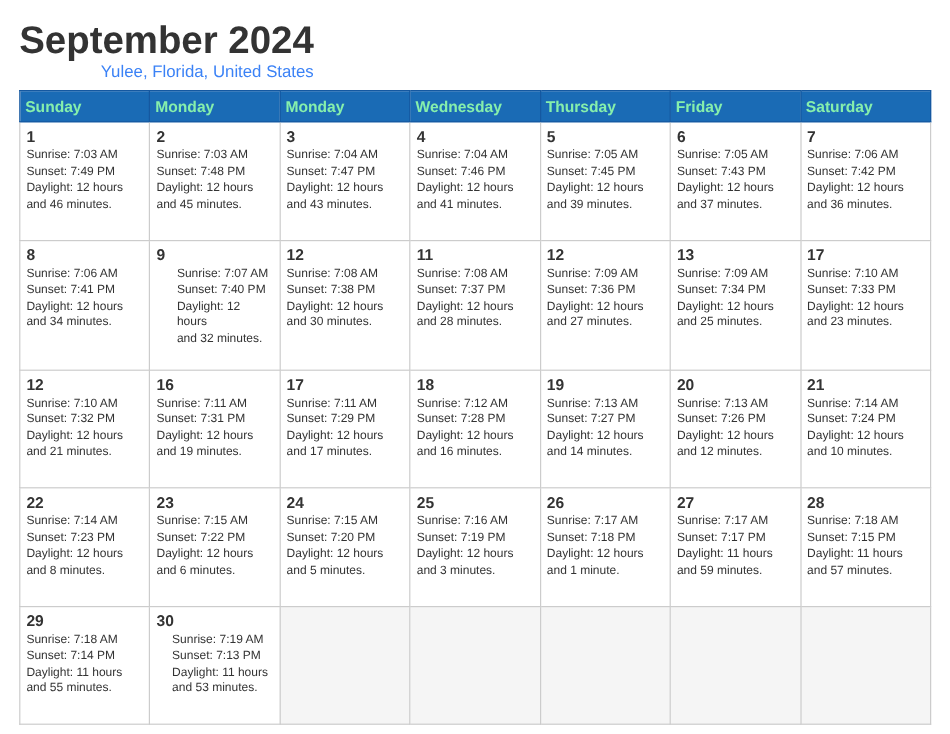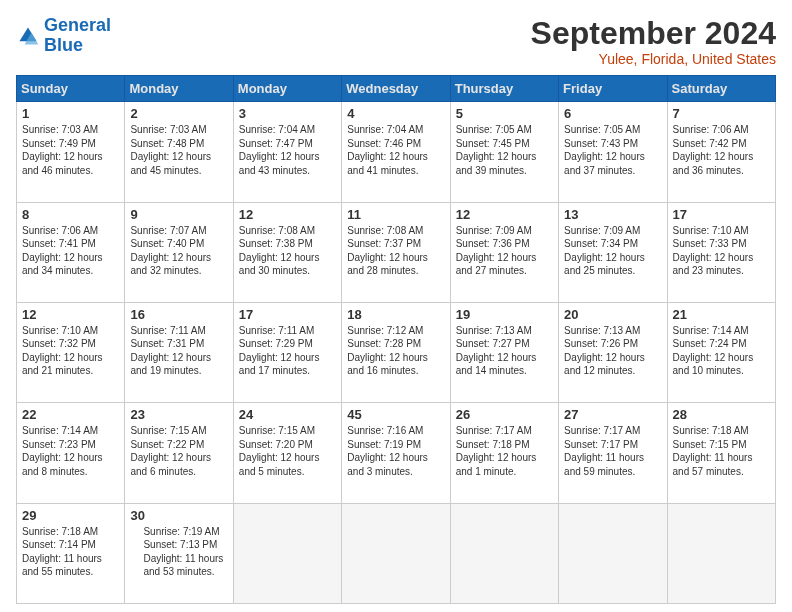--- a/index.html
+++ b/index.html
@@ -45,32 +45,32 @@
       text-align: right;
     }
     .month-title {
       font-size: 32px;
       font-weight: bold;
       color: #333;
       line-height: 1.1;
     }
     .subtitle {
       font-size: 14px;
-      color: #c2410c;
+      color: #3b82f6;
     }
     .calendar {
       flex: 1;
       border: 1px solid #ccc;
       border-collapse: collapse;
       width: 100%;
       table-layout: fixed;
     }
     .calendar th {
       background: #1a6bb5;
-      color: #e5e5e5;
+      color: #86efac;
       font-size: 13px;
       font-weight: bold;
       padding: 5px 4px;
       text-align: left;
       border: 1px solid #1558a0;
     }
     .calendar td {
       border: 1px solid #ccc;
       vertical-align: top;
       padding: 4px 5px;
@@ -92,30 +92,20 @@
       font-size: 10px;
       line-height: 1.35;
       color: #333;
     }
   </style>
 </head>
 <body>
 
 <div class="page">
   <div class="header">
-    <div class="logo">
-      <svg class="logo-icon" viewBox="0 0 28 28">
-        <polygon points="14,4 24,20 4,20" fill="#1a6bb5"></polygon>
-        <polygon points="18,10 26,24 10,24" fill="#5baade" opacity="0.7"></polygon>
-      </svg>
-      <div class="logo-text">
-        <div><span>General</span></div>
-        <div><span style="color:#1a6bb5">Blue</span></div>
-      </div>
-    </div>
     <div class="title-block">
       <div class="month-title">September 2024</div>
       <div class="subtitle">Yulee, Florida, United States</div>
     </div>
   </div>
 
   <table class="calendar">
     <thead>
       <tr id="header-row">
           <th>Sunday</th>
@@ -182,21 +172,21 @@
         <tr>
           <td>
             <span class="day-num">8</span>
             <div class="day-info" style="white-space: pre-line;">Sunrise: 7:06 AM
 Sunset: 7:41 PM
 Daylight: 12 hours
 and 34 minutes.</div>
           </td>
           <td>
             <span class="day-num">9</span>
-            <div class="day-info" style="white-space: pre-line;">Sunrise: 7:07 AM
+            <div class="day-info" style="white-space: pre-line; margin-left: 17px;">Sunrise: 7:07 AM
 Sunset: 7:40 PM
 Daylight: 12 hours
 and 32 minutes.</div>
           </td>
           <td>
             <span class="day-num">12</span>
             <div class="day-info" style="white-space: pre-line;">Sunrise: 7:08 AM
 Sunset: 7:38 PM
 Daylight: 12 hours
 and 30 minutes.</div>
@@ -297,21 +287,21 @@
 and 6 minutes.</div>
           </td>
           <td>
             <span class="day-num">24</span>
             <div class="day-info" style="white-space: pre-line;">Sunrise: 7:15 AM
 Sunset: 7:20 PM
 Daylight: 12 hours
 and 5 minutes.</div>
           </td>
           <td>
-            <span class="day-num">45</span>
+            <span class="day-num">25</span>
             <div class="day-info" style="white-space: pre-line;">Sunrise: 7:16 AM
 Sunset: 7:19 PM
 Daylight: 12 hours
 and 3 minutes.</div>
           </td>
           <td>
             <span class="day-num">26</span>
             <div class="day-info" style="white-space: pre-line;">Sunrise: 7:17 AM
 Sunset: 7:18 PM
 Daylight: 12 hours

